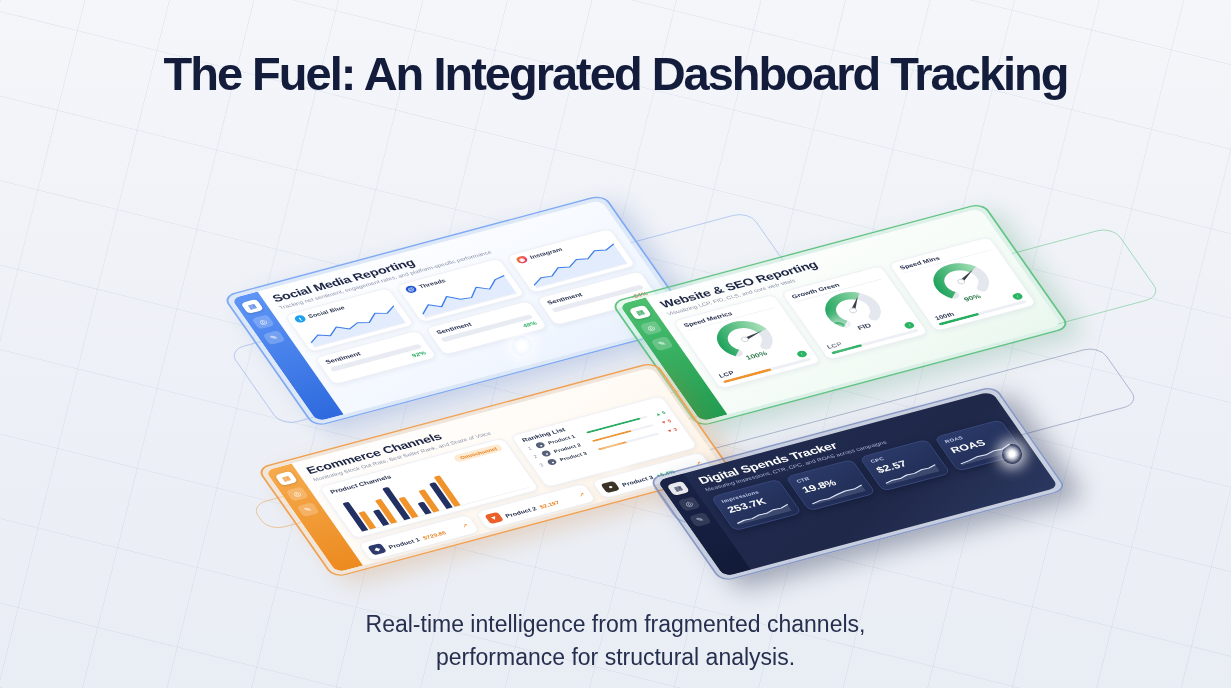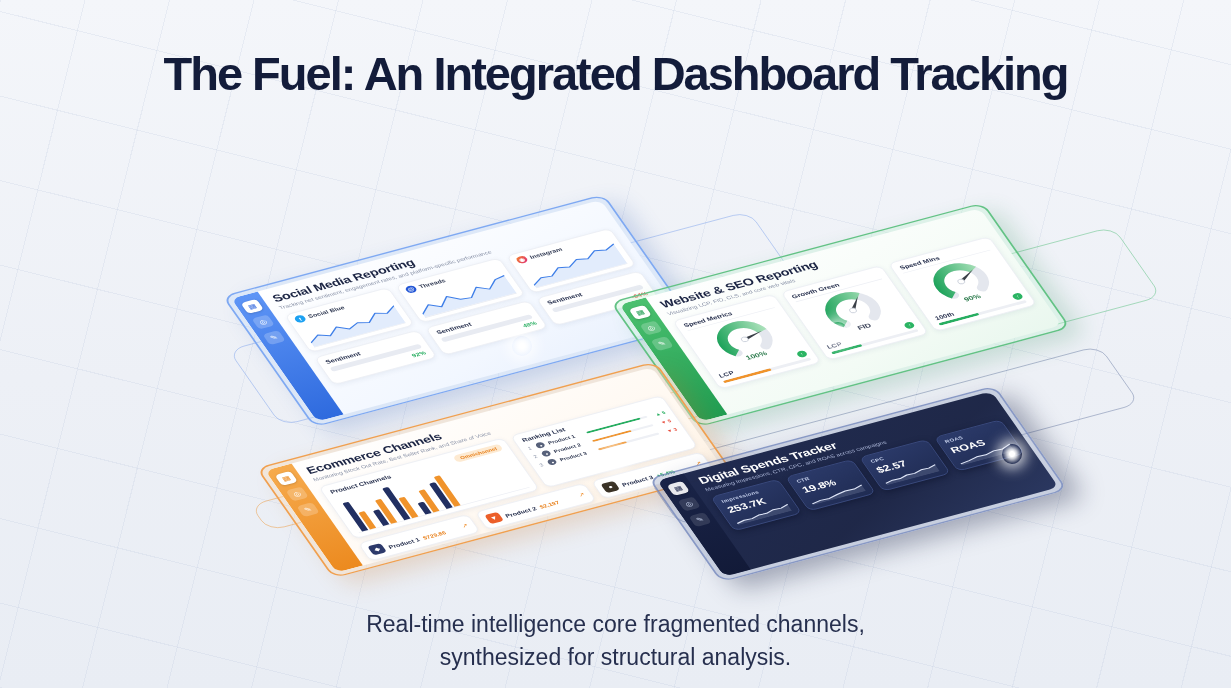--- a/index.html
+++ b/index.html
@@ -426,16 +426,16 @@
     <polygon points="0.0,12.4 10.0,11.1 20.0,8.5 30.0,9.1 40.0,6.5 50.0,7.2 60.0,3.0 60,15 0,15" fill="#dfe6f8" opacity="0.15"></polygon>
     <polyline points="0.0,12.4 10.0,11.1 20.0,8.5 30.0,9.1 40.0,6.5 50.0,7.2 60.0,3.0" fill="none" stroke="#dfe6f8" stroke-width="1.5" stroke-linejoin="round" stroke-linecap="round"></polyline>
                 </svg></div>
           </div>
         </div>
       </div>
     </div>
   </section>
 
   <p class="caption">
-    <span>Real-time intelligence core fragmented channels,</span><br>
-    <span>synthesized for structural analysis.</span>
+    <span>Real-time intelligence from fragmented channels,</span><br>
+    <span>performance for structural analysis.</span>
   </p>
 </div>
 
 </body></html>

